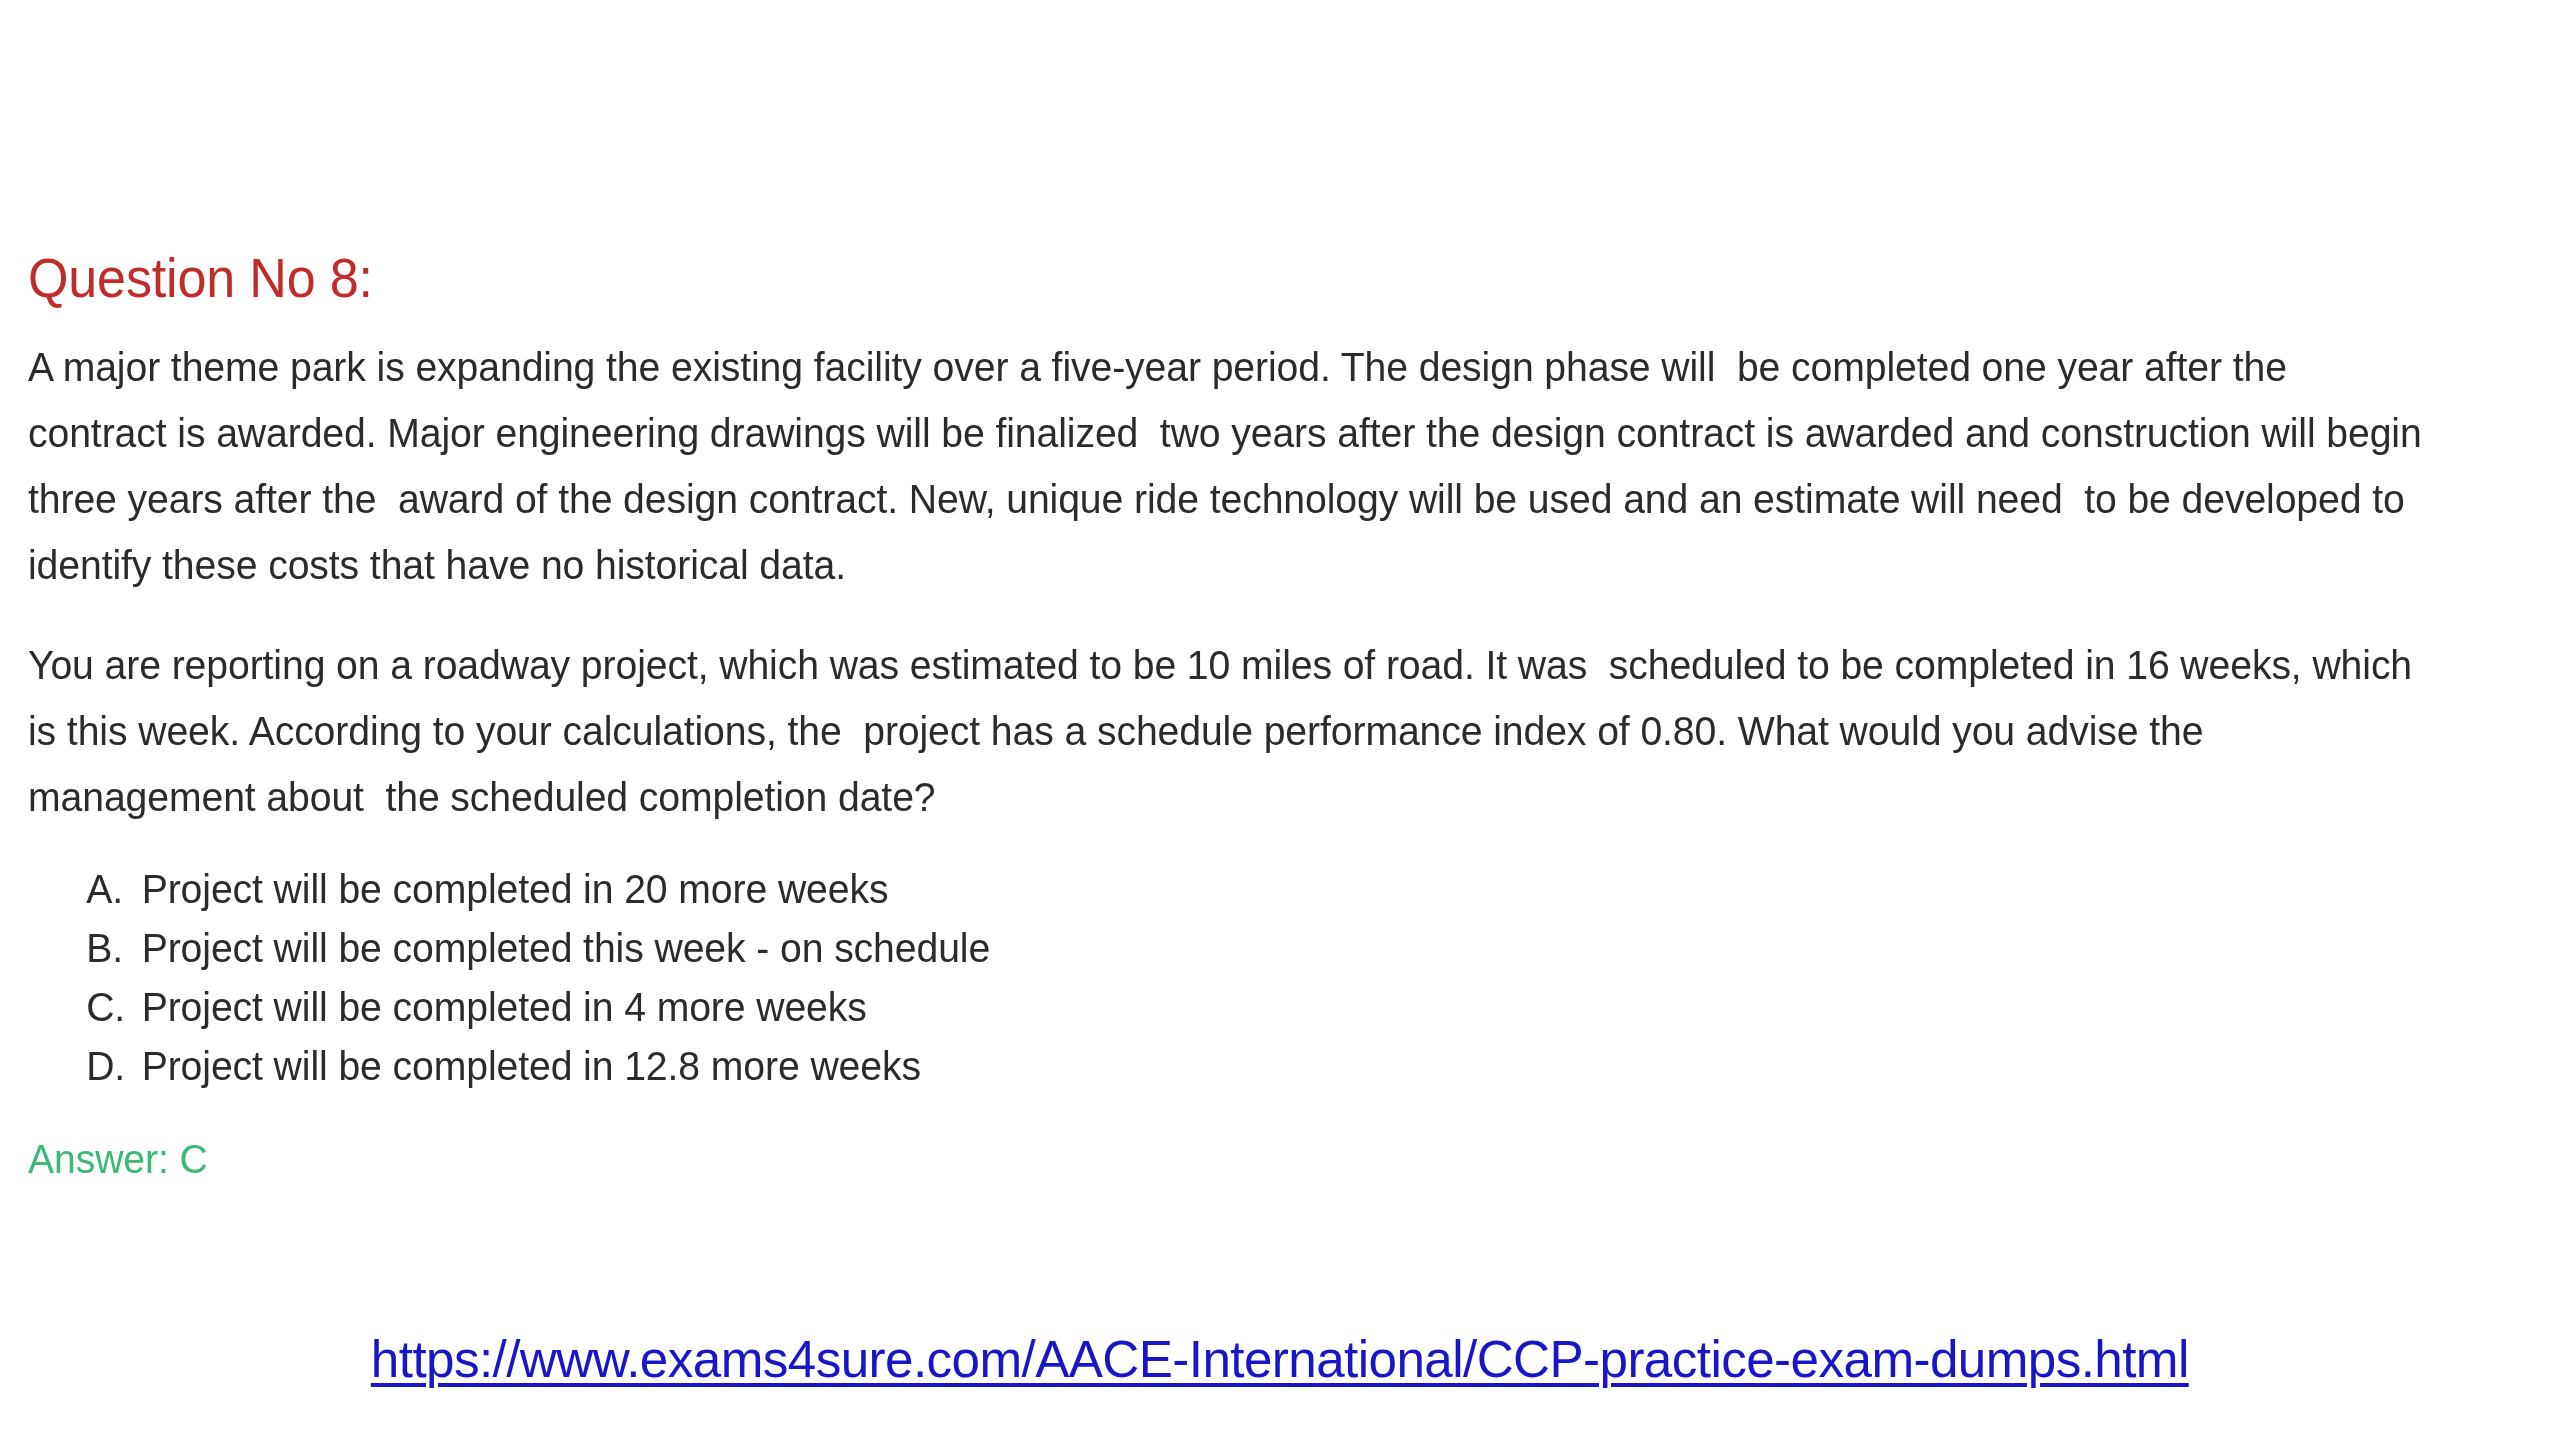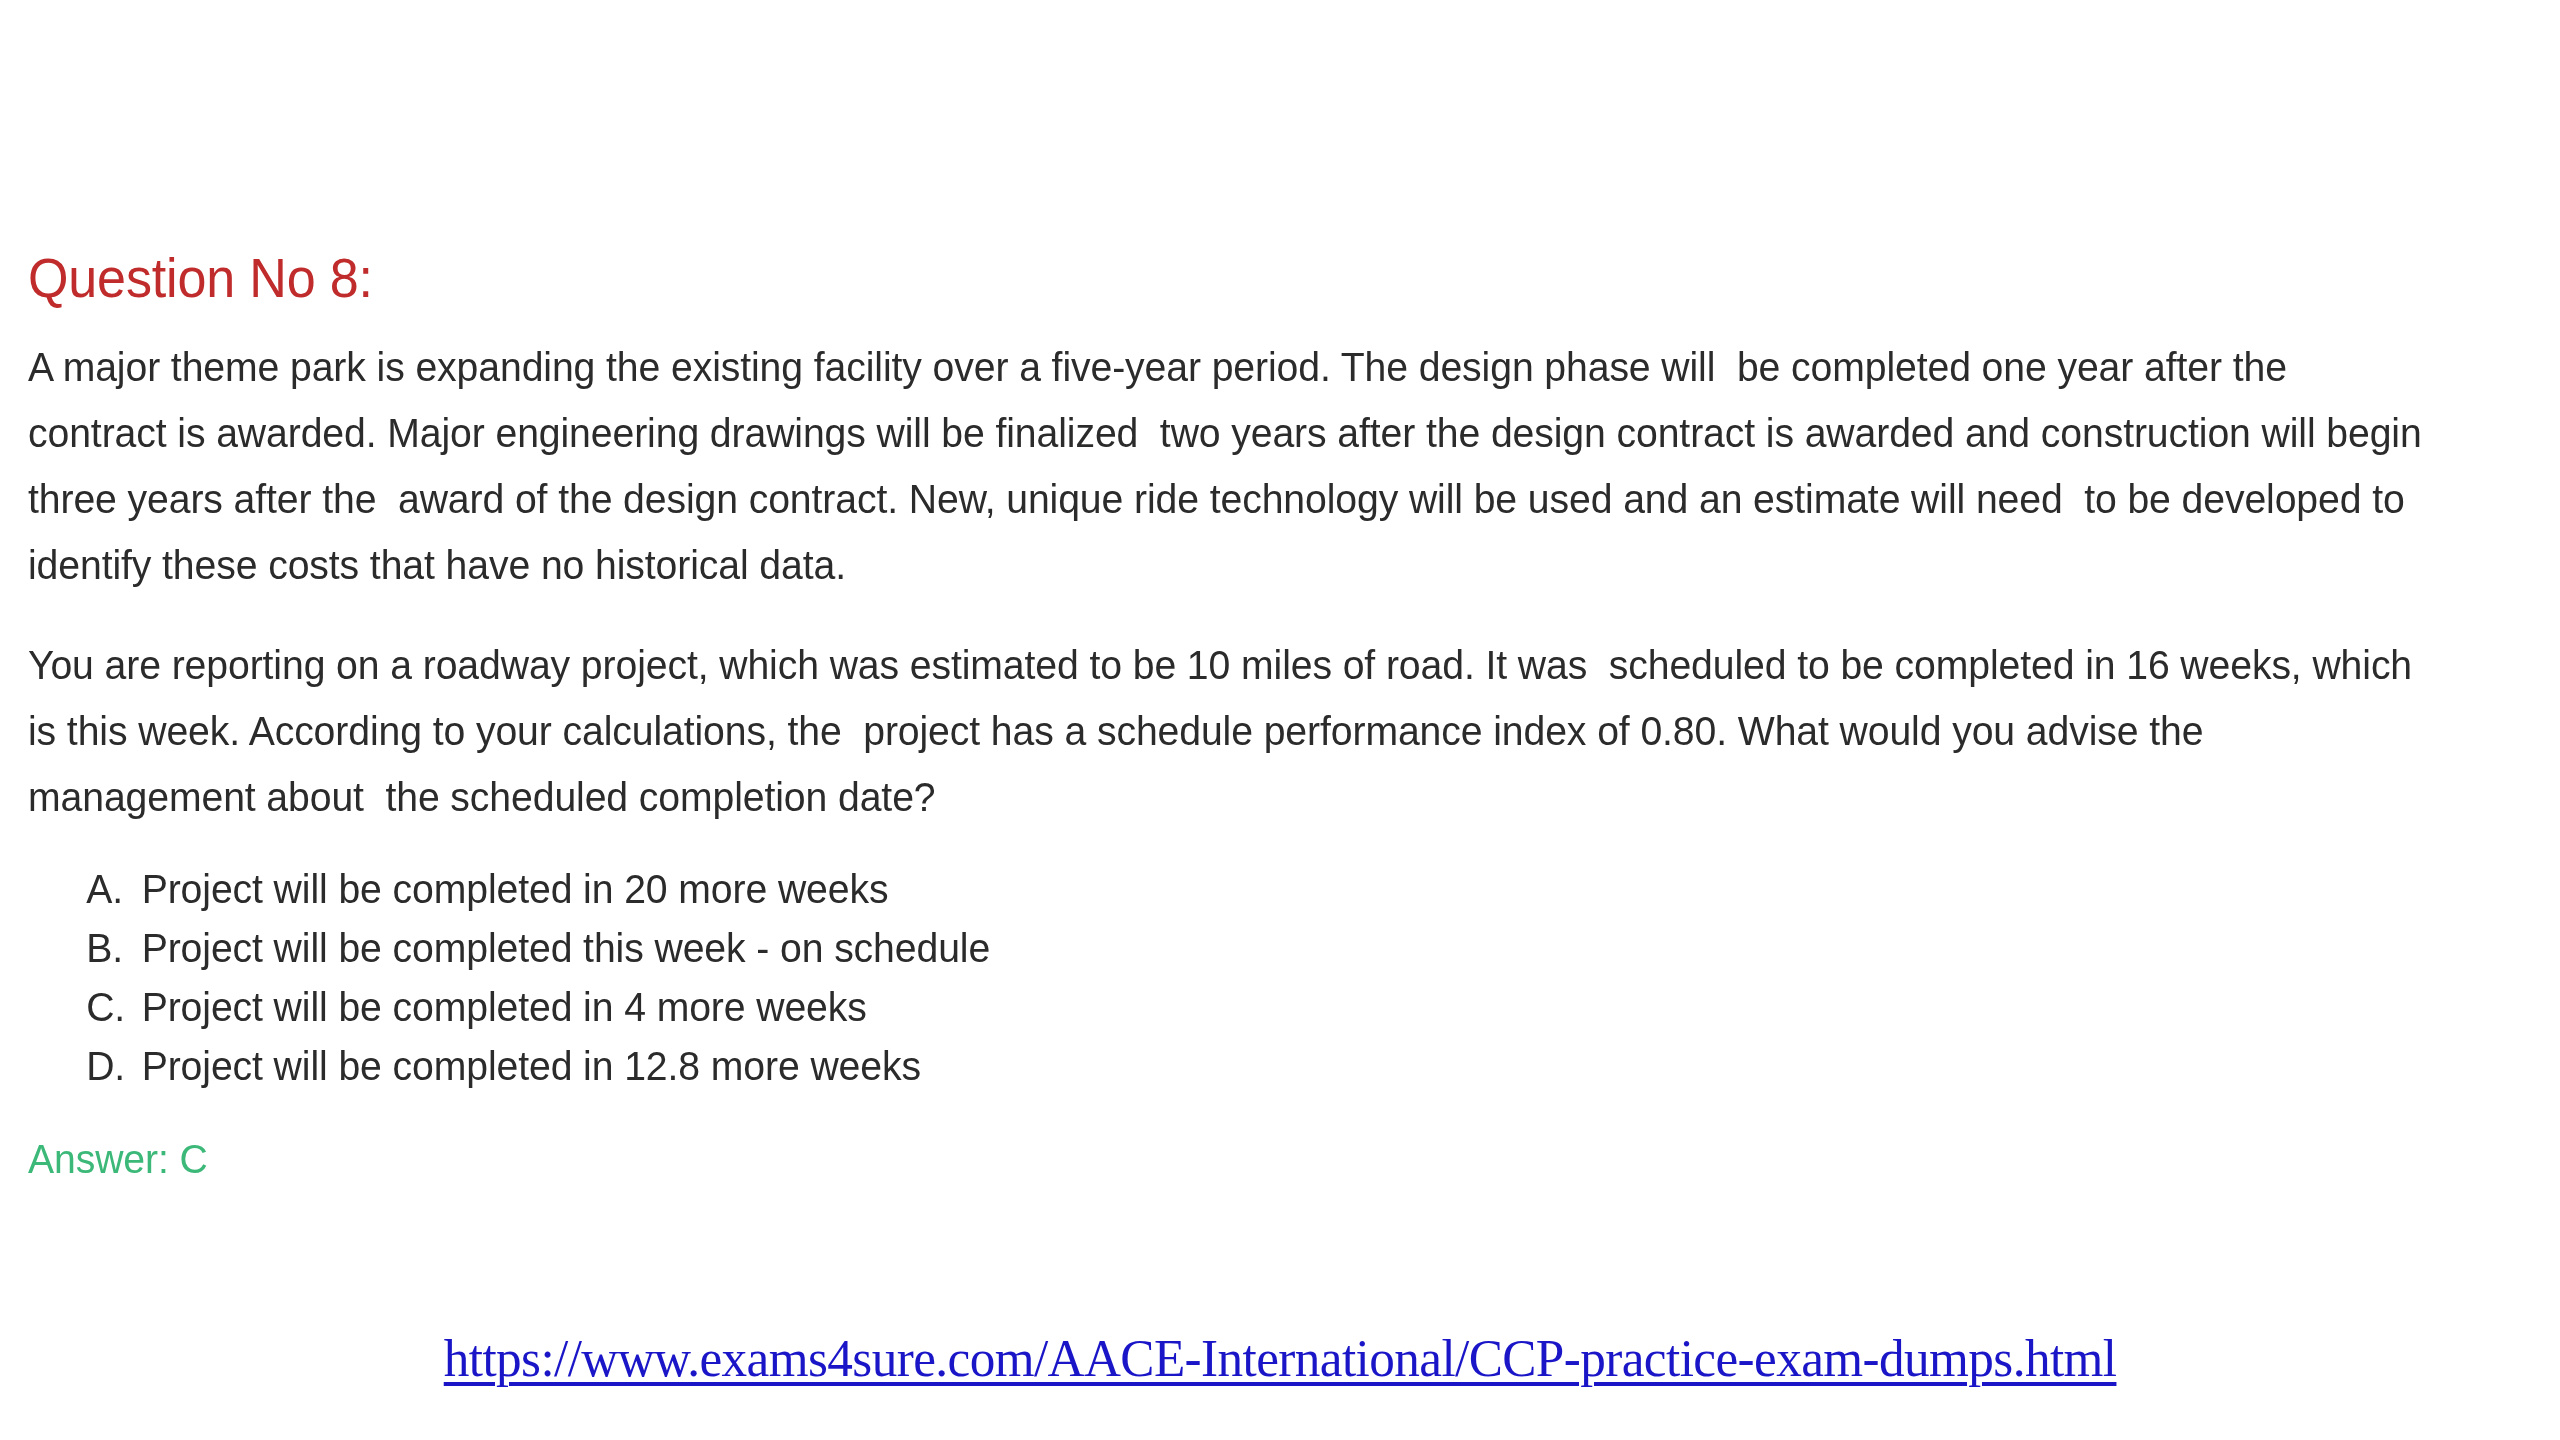--- a/index.html
+++ b/index.html
@@ -100,21 +100,20 @@
     white-space: nowrap;
   }
 
   
   .footer {
     position: absolute;
     left: 0;
     top: 1328px;
     width: 2560px;
     text-align: center;
-    font-family: Liberation Serif, serif;
   }
   .footer-url {
     display: inline-block;
     font-size: 52px;
     line-height: 62px;
     color: #1a16c8;
     text-decoration: underline;
     text-underline-offset: 6px;
     text-decoration-thickness: 4px;
     font-weight: 400;

